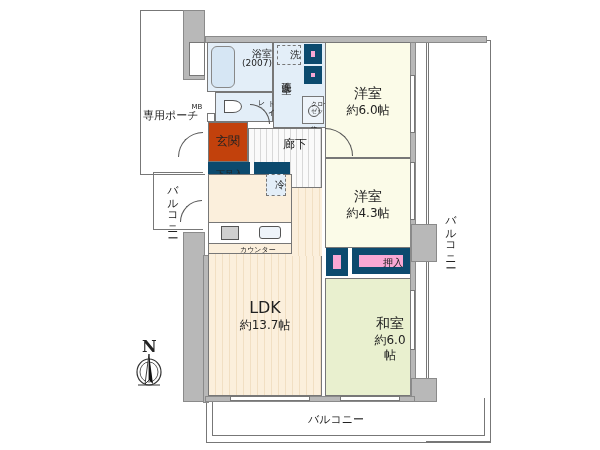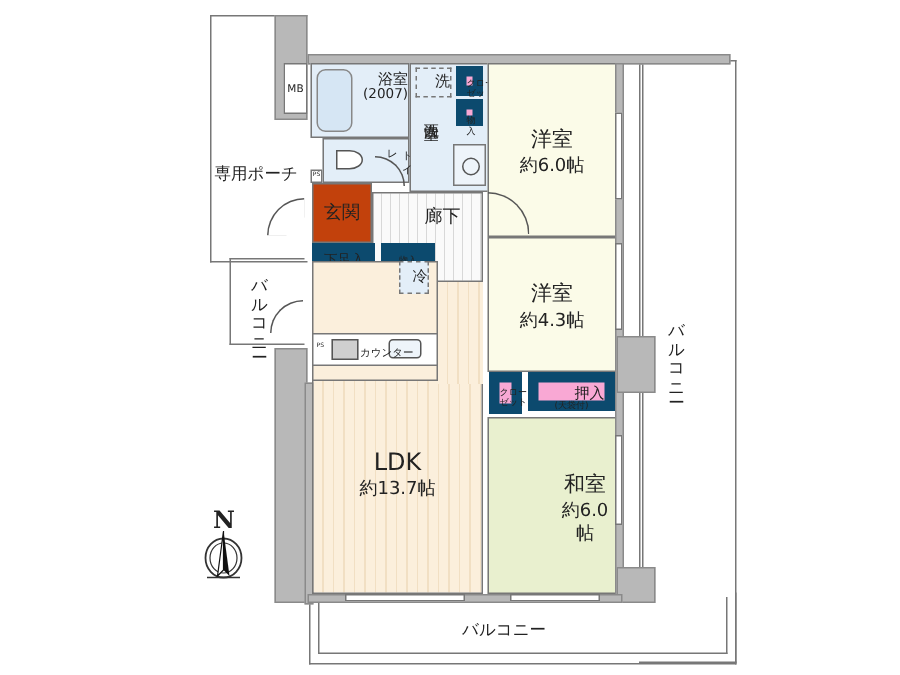--- a/index.html
+++ b/index.html
@@ -10,21 +10,21 @@
   .room{border:1.5px solid #777;}
   .wet{background:#e3eef8;}
   .westroom{background:#fbfbe8;}
   .ldk{background:repeating-linear-gradient(90deg,#fbefdc 0,#fbefdc 6px,#f1dfc3 6px,#f1dfc3 7px);}
   .kitchen{background:#fbefdc;}
   .tatami{background:#e9f0cf;}
   .storage{background:#f9a8d4;border:7px solid #0c4a6e;}
   .hall{background:repeating-linear-gradient(90deg,#fafafa 0,#fafafa 5px,#d8d8d8 5px,#d8d8d8 6px);}
   .label{font-size:14px;text-align:center;line-height:1.25;}
   .small{font-size:8px;text-align:right;line-height:1.1;}
-  .tiny{font-size:6px;text-align:center;line-height:1.1;}
+  .tiny{font-size:6px;text-align:center;line-height:1.1;margin-top:48px;}
   .vert{writing-mode:vertical-rl;text-orientation:upright;font-size:11px;letter-spacing:1px;}
   .dashed{border:1.5px dashed #777;background:#e3eef8;}
   .door{border-top:1px solid #555;border-right:1px solid #555;border-top-right-radius:100%;}
   .win{background:#fff;border:1px solid #777;}
 </style>
 </head>
 <body>
 
 <div class="abs line" style="left:206px;top:395px;width:285px;height:48px;border-top:none;"></div>
 <div class="abs line" style="left:212px;top:398px;width:273px;height:38px;border-top:none;"></div>
@@ -103,21 +103,21 @@
 <div class="abs dashed" style="left:266px;top:174px;width:20px;height:22px;">
   <div class="small" style="font-size:10px;padding-top:4px;">冷</div>
 </div>
 <div class="abs" style="left:208px;top:222px;width:84px;height:22px;background:#fff;border:1px solid #777;">
   <div class="abs" style="left:12px;top:3px;width:18px;height:14px;border:1px solid #555;background:#cfcfcf;"></div>
   <div class="abs" style="left:50px;top:3px;width:22px;height:13px;border:1px solid #555;border-radius:3px;background:#eef4fa;"></div>
 </div>
 <div class="abs" style="left:210px;top:228px;width:7px;height:10px;">
   <div class="tiny" style="font-size:4px;">PS</div>
 </div>
-<div class="abs" style="left:240px;top:230px;font-size:7px;">カウンター</div>
+<div class="abs" style="left:240px;top:245px;font-size:7px;">カウンター</div>
 
 <div class="abs room ldk" style="left:208px;top:254px;width:114px;height:142px;border-top:none;"></div>
 <div class="abs ldk" style="left:292px;top:188px;width:30px;height:68px;"></div>
 <div class="abs label" style="left:220px;top:298px;width:90px;">
   <div style="font-size:16px;">LDK</div>
   <div style="font-size:12px;">約13.7帖</div>
 </div>
 <div class="abs win" style="left:228px;top:396px;width:70px;height:4px;"></div>
 
 <div class="abs room westroom" style="left:325px;top:42px;width:86px;height:116px;"></div>

